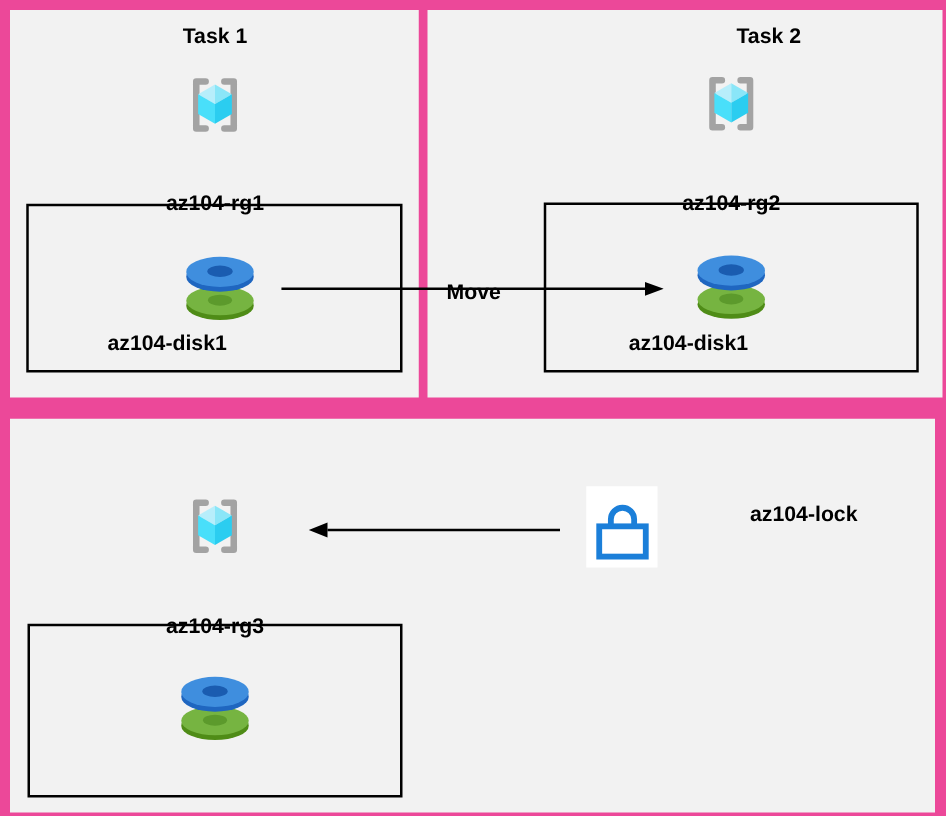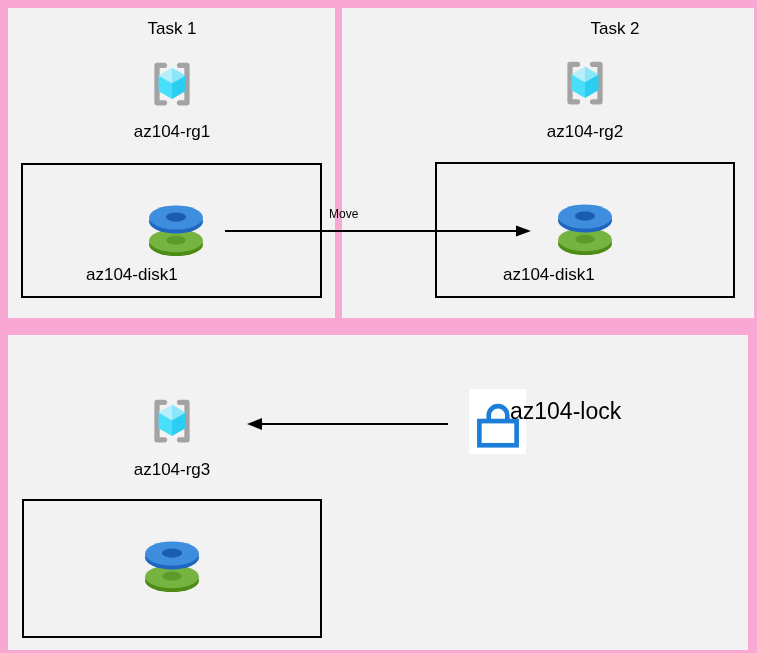--- a/index.html
+++ b/index.html
@@ -5,40 +5,40 @@
   :root{
     --panel:#f2f2f2; --arrow:#000000; --text:#000000; --box_border:#000000;
     --bracket:#a3a3a3;
     --cube_top_left:#b7eefb; --cube_top_right:#8ae6f8; --cube_bottom_left:#49dffa; --cube_bottom_right:#2bcdf0;
     --disk_blue_top:#3f8ede; --disk_blue_side:#1f66c0; --disk_blue_hole:#1a5cb0;
     --disk_green_top:#76b441; --disk_green_side:#4f8c17; --disk_green_hole:#5c9a2c;
     --lock_blue:#1b7fd9;
   }
   html,body{margin:0;padding:0;background:#ffffff;}
   .canvas{
-    position:relative;width:757px;height:653px;background:#f9a8d4;overflow:hidden;
+    position:relative;width:757px;height:653px;background:#ec4899;overflow:hidden;
     font-family:"Liberation Sans","DejaVu Sans",sans-serif;
-    font-weight:normal;color:var(--text);
+    font-weight:bold;color:var(--text);
   }
   .panel{position:absolute;background:var(--panel);}
   #panel-a{left:8px;top:8px;width:327px;height:310px;}
   #panel-b{left:342px;top:8px;width:412px;height:310px;}
   #panel-c{left:8px;top:335px;width:740px;height:315px;}
 
   .task-title{position:absolute;width:120px;text-align:center;font-size:17px;}
   #title-1{left:112px;top:19px;}
   #title-2{left:555px;top:19px;}
   #title-3{left:112px;top:357px;}
 
   .rg-icon{position:absolute;width:54px;height:54px;}
   #rg-icon-1{left:145px;top:57px;}
   #rg-icon-2{left:558px;top:56px;}
   #rg-icon-3{left:145px;top:394px;}
 
-  .rg-label{position:absolute;width:170px;text-align:center;font-size:17px;}
+  .rg-label{position:absolute;width:170px;text-align:center;font-size:17px;margin-top:31px;}
   #rg-label-1{left:87px;top:122px;}
   #rg-label-2{left:500px;top:122px;}
   #rg-label-3{left:87px;top:460px;}
 
   .resource-box{position:absolute;border:2px solid var(--box_border);background:transparent;}
   #box-1{left:21px;top:163px;width:297px;height:131px;}
   #box-2{left:435px;top:162px;width:296px;height:132px;}
   #box-3{left:22px;top:499px;width:296px;height:135px;}
 
   .disk-icon{position:absolute;width:62px;height:54px;}
@@ -47,28 +47,28 @@
   #disk-icon-3{left:141px;top:540px;}
 
   .disk-label{position:absolute;width:170px;text-align:left;font-size:17px;}
   #disk-label-1{left:86px;top:265px;}
   #disk-label-2{left:503px;top:265px;}
   #disk-label-3{left:86px;top:597px;}
 
   .arrow-svg{position:absolute;display:block;}
   #move-arrow{left:225px;top:223px;}
   #lock-arrow{left:247px;top:417px;}
-  #move-label{position:absolute;left:329px;top:207px;width:100px;text-align:left;font-size:12px;}
+  #move-label{position:absolute;left:329px;top:224px;width:100px;text-align:center;font-size:17px;}
 
   #lock-tile{position:absolute;left:469px;top:389px;width:57px;height:65px;background:#ffffff;
     display:flex;align-items:center;justify-content:center;}
   #lock-glyph{width:46px;height:54px;display:block;}
 
-  .lock-text{position:absolute;left:510px;top:398px;width:176px;text-align:left;
-    font-size:23px;line-height:27px;}
+  .lock-text{position:absolute;left:510px;top:398px;width:176px;text-align:right;
+    font-size:17px;line-height:27px;}
 </style>
 </head>
 <body>
 
 <svg width="0" height="0" style="position:absolute" aria-hidden="true">
   <defs>
     <symbol id="sym-rg" viewBox="0 0 72 72">
       <path d="M26 11 H16 V61 H26" fill="none" stroke="var(--bracket)" stroke-width="7" stroke-linecap="round" stroke-linejoin="round"></path>
       <path d="M46 11 H56 V61 H46" fill="none" stroke="var(--bracket)" stroke-width="7" stroke-linecap="round" stroke-linejoin="round"></path>
       <polygon points="36,14 18,24.5 36,35" fill="var(--cube_top_left)"></polygon>

